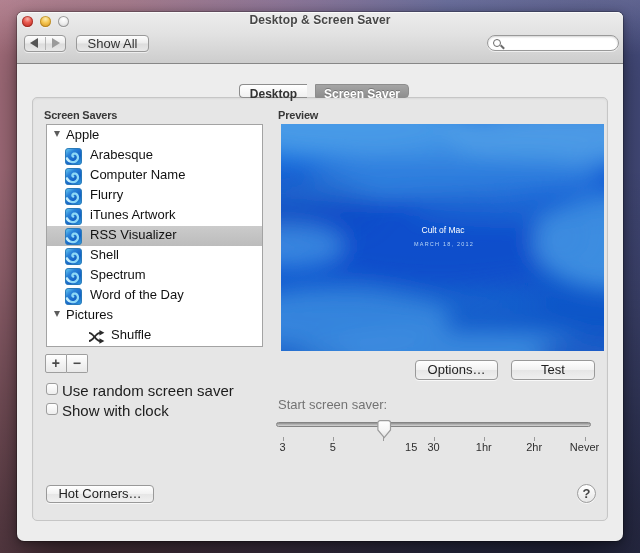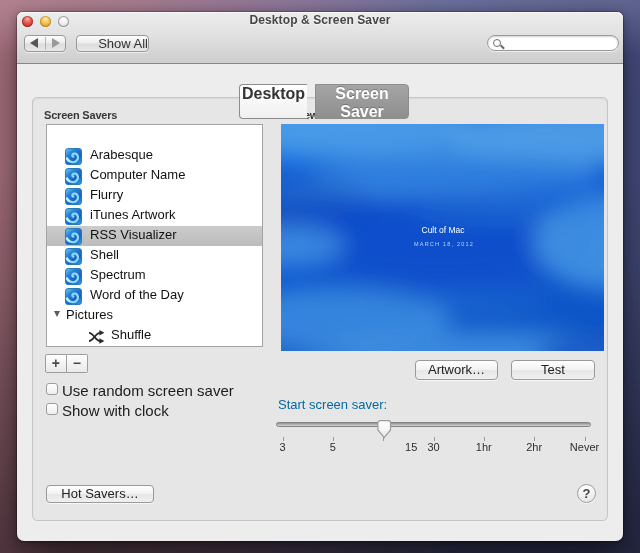--- a/index.html
+++ b/index.html
@@ -36,37 +36,37 @@
     position:absolute;top:23px;height:17px;border:1px solid #999;border-radius:4px;
     background:linear-gradient(180deg,#fdfdfd 0%,#ececec 48%,#dcdcdc 52%,#e8e8e8 100%);
     box-shadow:0 1px 0 rgba(255,255,255,.6);
     box-sizing:border-box;
   }
   #navbtns{left:7px;width:42px;}
   #navdiv{position:absolute;left:20px;top:1px;width:1px;height:13px;background:#b5b5b5;}
   .navarrow{position:absolute;top:2px;width:0;height:0;border-top:5px solid transparent;border-bottom:5px solid transparent;}
   #arr-l{left:5px;border-right:8px solid #555;}
   #arr-r{left:27px;border-left:8px solid #9a9a9a;}
-  #showall{left:59px;width:73px;text-align:right;font-size:13px;color:#333;line-height:15px;}
+  #showall{left:59px;width:73px;text-align:center;font-size:13px;color:#333;line-height:15px;}
   #search{
     position:absolute;left:470px;top:23px;width:132px;height:16px;box-sizing:border-box;
     border:1px solid #999;border-radius:8px;background:#fff;
     box-shadow:inset 0 1px 2px rgba(0,0,0,.18), 0 1px 0 rgba(255,255,255,.6);
   }
   #mag{position:absolute;left:5px;top:2.5px;width:8px;height:8px;box-sizing:border-box;border:1.6px solid #6a6a6a;border-radius:50%;}
   #mag::after{content:"";position:absolute;left:5.5px;top:6px;width:5px;height:1.7px;background:#6a6a6a;transform:rotate(45deg);}
 
   #panel{
     position:absolute;left:15px;top:85px;width:576px;height:424px;
     background:#e6e6e6;border:1px solid #c6c6c6;border-radius:5px;box-sizing:border-box;
     box-shadow:inset 0 1px 2px rgba(0,0,0,.06);
   }
   
   #tabs{position:absolute;left:222px;top:72px;height:19px;display:flex;z-index:5;}
-  .tab{height:35px;box-sizing:border-box;border:1px solid #8d8d8d;font-size:16px;line-height:18px;text-align:center;}
+  .tab{height:14px;box-sizing:border-box;border:1px solid #8d8d8d;font-size:12px;line-height:18px;text-align:center;}
   #tab-desktop{width:68px;border-radius:4px 0 0 4px;background:linear-gradient(180deg,#ffffff,#f0f0f0);color:#333;font-weight:bold;border-right:none;}
   #tab-ss{width:94px;border-radius:0 4px 4px 0;background:linear-gradient(180deg,#a5a5a5,#8e8e8e);color:#fff;font-weight:bold;text-shadow:0 -1px 0 rgba(0,0,0,.25);margin-left:8px;}
 
   .seclabel{position:absolute;font-size:11px;font-weight:bold;color:#383838;letter-spacing:-.2px;}
 
   #list{
     position:absolute;left:29px;top:112px;width:217px;height:223px;box-sizing:border-box;
     background:#fff;border:1px solid #a3a3a3;
   }
   .row{position:absolute;left:0;width:215px;height:20px;font-size:13px;color:#111;}
@@ -89,21 +89,21 @@
     border:0;overflow:hidden;padding-left:8px;
   }
   .btn{
     position:absolute;height:20px;box-sizing:border-box;border:1px solid #999;border-radius:4px;
     background:linear-gradient(180deg,#ffffff 0%,#f2f2f2 48%,#e6e6e6 52%,#f0f0f0 100%);
     font-size:13px;color:#222;text-align:center;line-height:18px;
     box-shadow:0 1px 0 rgba(255,255,255,.7);
   }
   #optbtn{left:398px;top:348px;width:83px;}
   #testbtn{left:494px;top:348px;width:84px;}
-  #startlab{position:absolute;left:261px;top:385px;font-size:13px;color:#0369a1;}
+  #startlab{position:absolute;left:261px;top:385px;font-size:13px;color:#737373;}
   #track{position:absolute;left:258.5px;top:410px;width:315.5px;height:5px;box-sizing:border-box;border:1px solid #848484;border-radius:2.5px;background:linear-gradient(180deg,#8f8f8f,#d6d6d6);}
   .tick{position:absolute;top:424.5px;width:1.3px;height:4px;background:#9a9a9a;}
   .ticklab{position:absolute;top:429px;font-size:11px;color:#2e2e2e;transform:translateX(-50%);}
   #thumb{position:absolute;left:360px;top:408px;}
   #hotbtn{left:29px;top:473px;width:108px;height:18px;line-height:16px;}
   #help{
     position:absolute;left:560px;top:472px;width:19px;height:19px;box-sizing:border-box;
     border:1px solid #9d9d9d;border-radius:50%;background:linear-gradient(180deg,#fff,#e7e7e7);
     font-size:13px;font-weight:bold;color:#444;text-align:center;line-height:17px;
     box-shadow:0 1px 0 rgba(255,255,255,.7);
@@ -131,20 +131,24 @@
   <div id="panel"></div>
   <div id="tabs">
     <div class="tab" id="tab-desktop">Desktop</div>
     <div class="tab" id="tab-ss">Screen Saver</div>
   </div>
 
   <div class="seclabel" style="left:27px;top:97px;">Screen Savers</div>
   <div class="seclabel" style="left:261px;top:97px;">Preview</div>
 
   <div id="list">
+      <div class="row grp" style="top:1px;">
+        <div class="tri"></div>
+        <div class="txt">Apple</div>
+      </div>
       <div class="row" style="top:21px;">
         <svg class="icon" viewBox="0 0 17 17">
   <defs>
    <linearGradient id="ig" x1="0" y1="0" x2=".85" y2="1">
      <stop offset="0" stop-color="#6cd2f4"></stop>
               <stop offset=".33" stop-color="#2a82d8"></stop>
               <stop offset=".72" stop-color="#1360c6"></stop>
               <stop offset="1" stop-color="#2f9ade"></stop>
    </linearGradient>
   </defs>
@@ -320,39 +324,39 @@
     <ellipse cx="70" cy="68" rx="140" ry="7" fill="#3b8ce0" opacity=".55"></ellipse>
     <ellipse cx="250" cy="88" rx="120" ry="9" fill="#3181dc" opacity=".5"></ellipse>
     <ellipse cx="120" cy="180" rx="150" ry="10" fill="#2f7fd8" opacity=".4"></ellipse>
     <ellipse cx="8" cy="122" rx="55" ry="22" fill="#4596e4" opacity=".75"></ellipse>
     <ellipse cx="320" cy="232" rx="65" ry="22" fill="#0d4cbe" opacity=".7"></ellipse>
   </g>
   <text x="162" y="109" text-anchor="middle" font-family="Liberation Sans" font-size="8.5" fill="#ffffff">Cult of Mac</text>
   <text x="163" y="122" text-anchor="middle" font-family="Liberation Sans" font-size="5.5" letter-spacing="1.2" fill="#b9d6f6">MARCH 18, 2012</text>
 </svg></div>
 
-  <div class="btn" id="optbtn">Artwork…</div>
+  <div class="btn" id="optbtn">Options…</div>
   <div class="btn" id="testbtn">Test</div>
 
   <div id="startlab">Start screen saver:</div>
   <div id="track"></div>
   <div id="thumb">
     <svg width="15" height="19" viewBox="0 0 15 19">
       <defs>
           <linearGradient id="tg" x1="0" y1="0" x2="0" y2="1">
         <stop offset="0" stop-color="#ffffff"></stop>
             <stop offset=".6" stop-color="#f4f4f4"></stop>
             <stop offset="1" stop-color="#e2e2e2"></stop>
       </linearGradient>
         </defs>
       <path d="M3 .7 h8.4 a2.1 2.1 0 0 1 2.1 2.1 v7.2 L7.2 17.6 L.9 10 v-7.2 A2.1 2.1 0 0 1 3 .7 Z" fill="url(#tg)" stroke="#9b9b9b" stroke-width="1.2"></path>
     </svg>
   </div>
 
-  <div class="btn" id="hotbtn">Hot Savers…</div>
+  <div class="btn" id="hotbtn">Hot Corners…</div>
   <div id="help">?</div>
 <div class="tick" style="left:265.5px;"></div>
     <div class="ticklab" style="left:265.5px;">3</div>
     <div class="tick" style="left:315.8px;"></div>
     <div class="ticklab" style="left:315.8px;">5</div>
     <div class="tick" style="left:366.2px;"></div>
     <div class="ticklab" style="left:366.2px;margin-left:28px;">15</div>
     <div class="tick" style="left:416.5px;"></div>
     <div class="ticklab" style="left:416.5px;">30</div>
     <div class="tick" style="left:466.8px;"></div>

